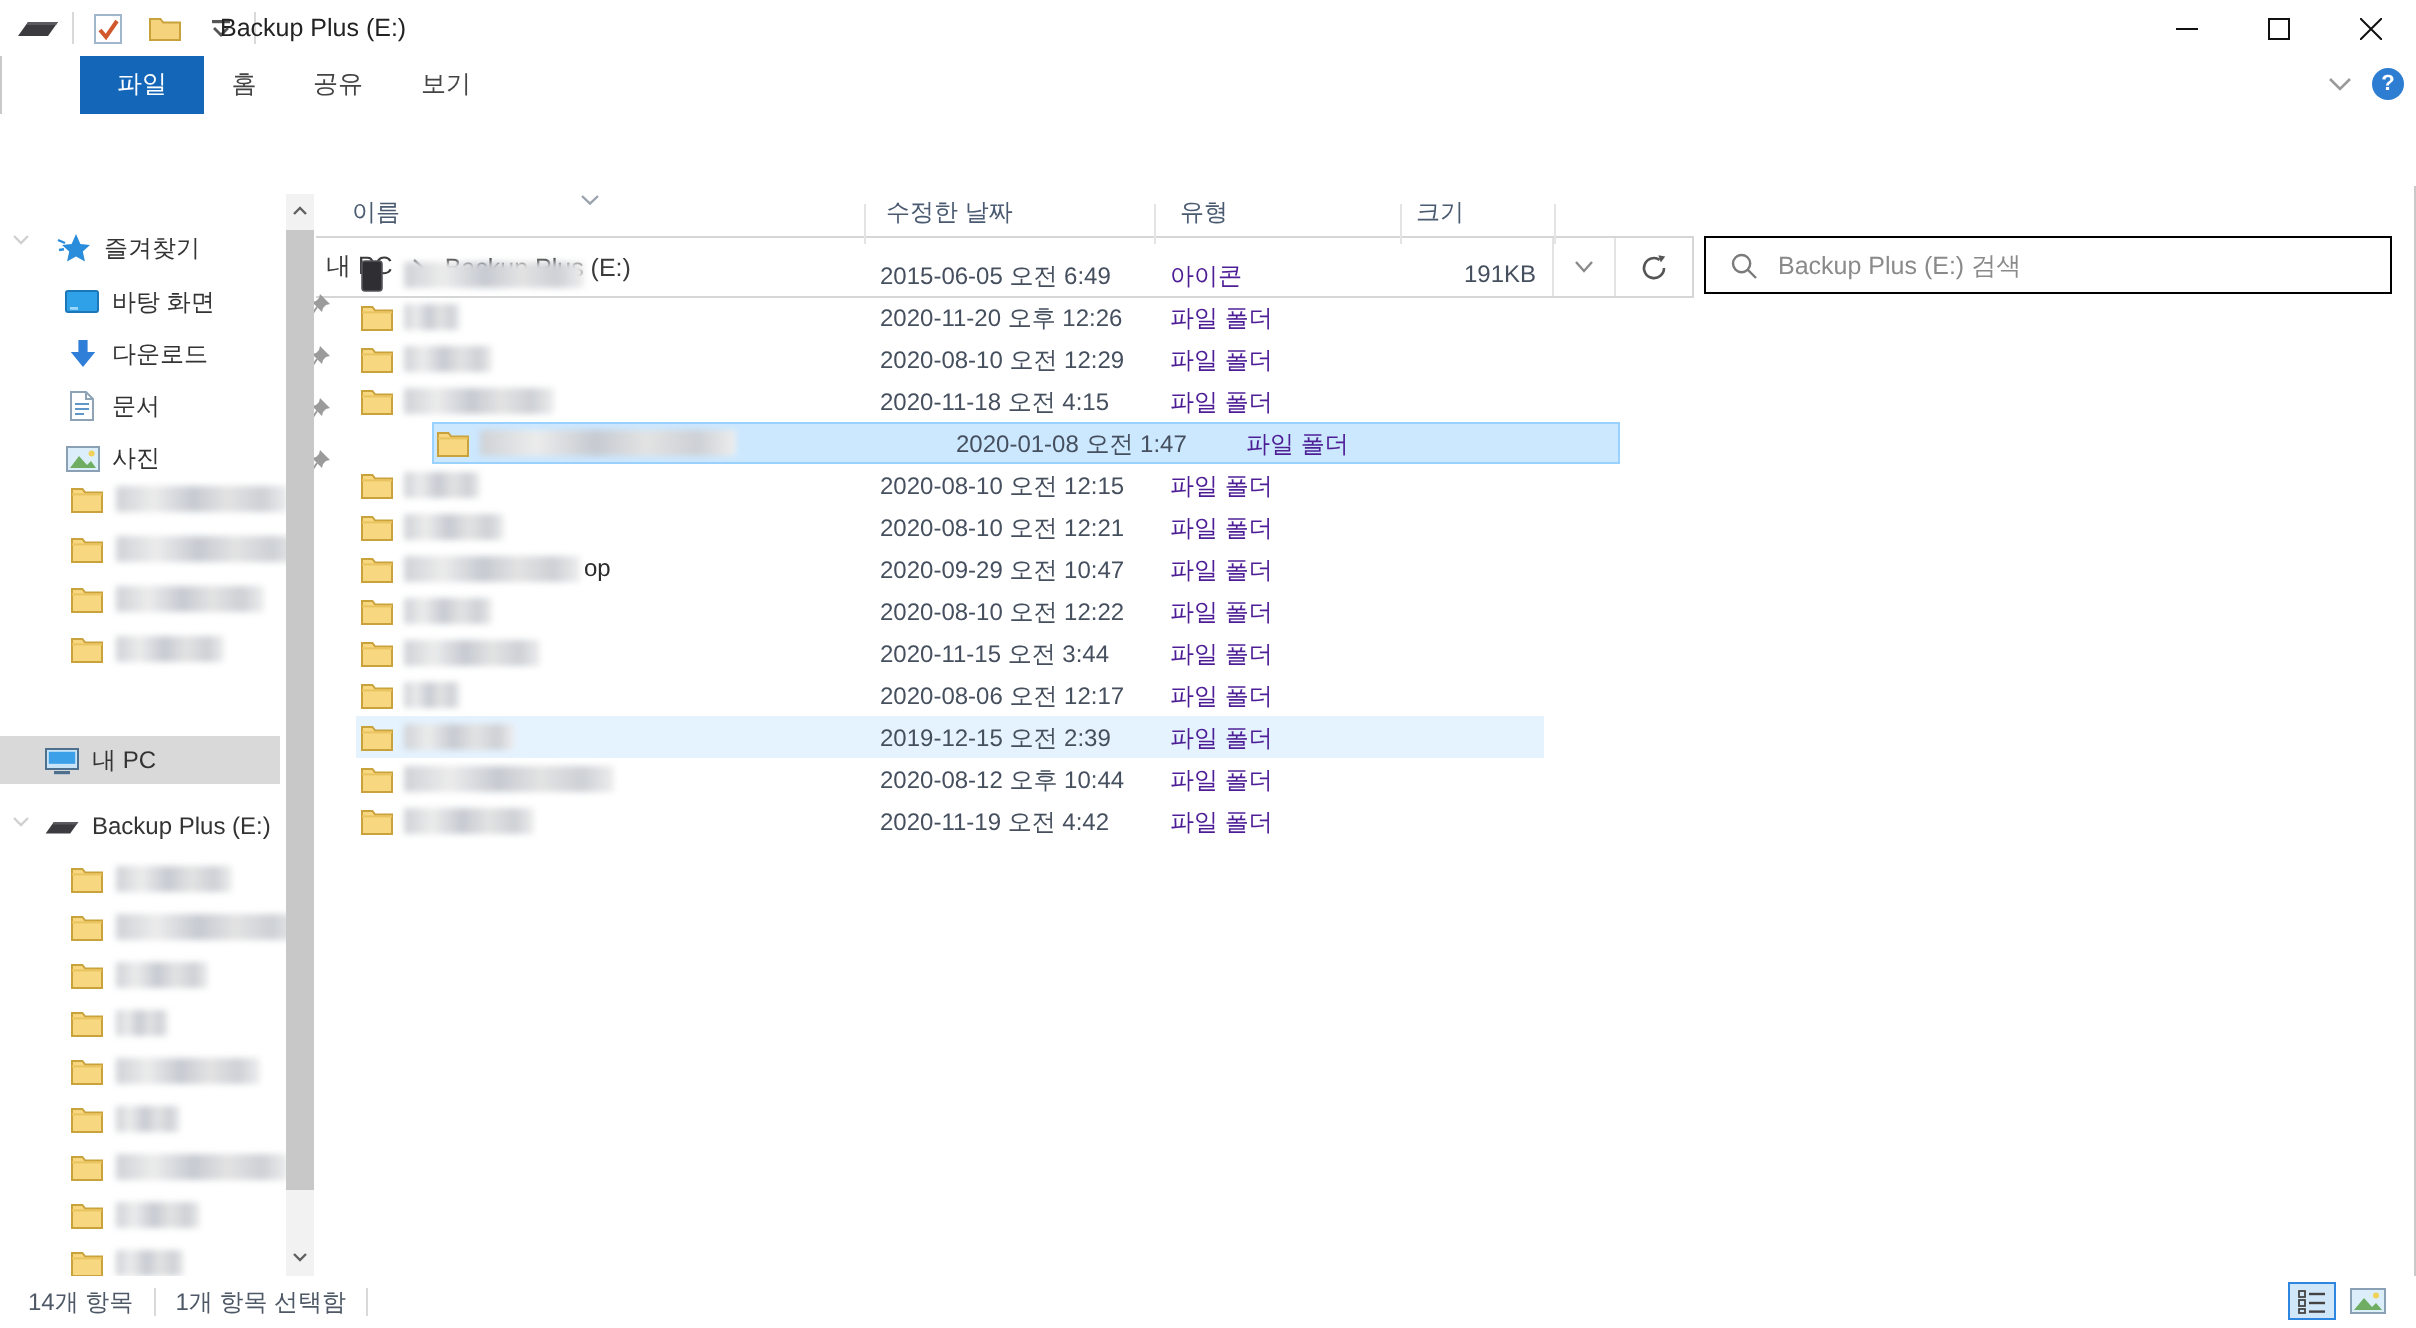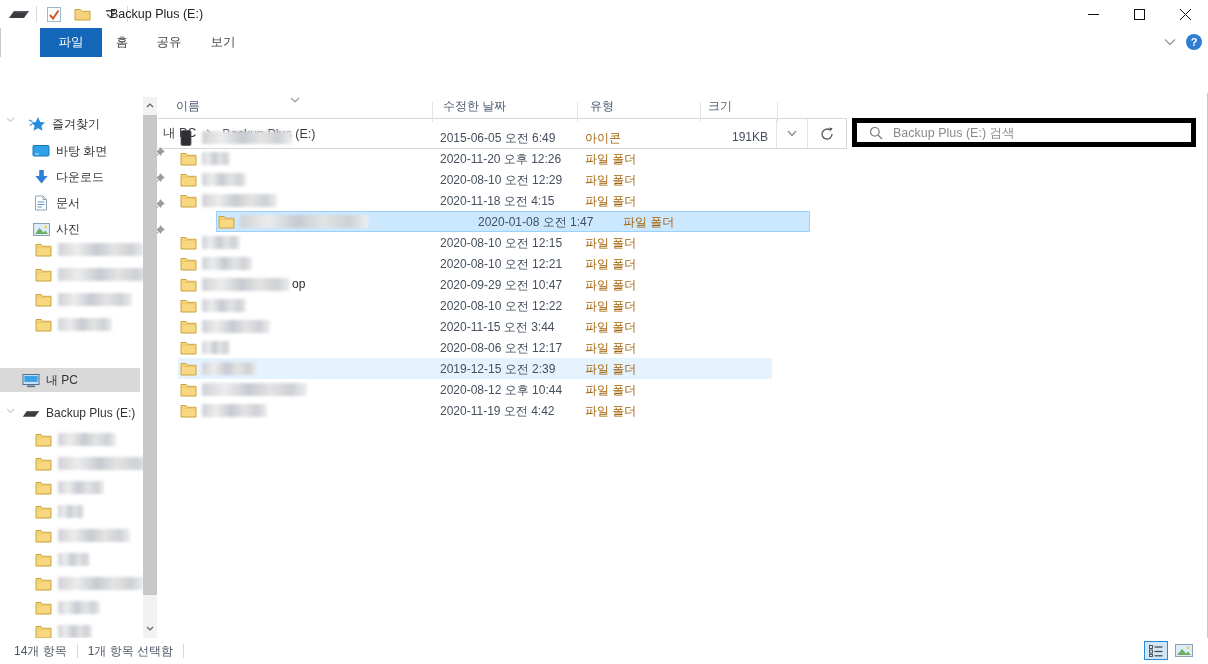--- a/index.html
+++ b/index.html
@@ -26,21 +26,21 @@
   .help-circle{width:16px;height:16px;border-radius:50%;background:#2d7dd2;color:#fff;font-size:11px;font-weight:bold;
     display:flex;align-items:center;justify-content:center;}
   
   .navrow{left:0;top:57px;width:1208px;height:36px;background:#fff;}
   .navbtn{height:28px;display:flex;align-items:center;justify-content:center;color:#5a5a5a;}
   .addressbar{left:108px;top:61px;width:737px;height:29px;border:1px solid #d6d6d6;background:#fff;
     display:flex;align-items:center;}
   .crumb{display:flex;align-items:center;height:100%;padding:0 6px;color:#3b3b3b;font-size:12.5px;}
   .crumb-sep{color:#7a7a7a;font-size:11px;padding:0 4px;}
   .addr-cell{height:100%;display:flex;align-items:center;justify-content:center;border-left:1px solid #e3e3e3;}
-  .searchbox{left:852px;top:61px;width:344px;height:29px;border:5px solid #000000;background:#fff;
+  .searchbox{left:852px;top:61px;width:344px;height:29px;border:1px solid #000000;background:#fff;
     display:flex;align-items:center;gap:8px;padding-left:12px;box-sizing:border-box;}
   .searchbox input{border:none;outline:none;flex:1;font-family:inherit;font-size:12.5px;color:#333;background:transparent;}
   .searchbox input::placeholder{color:#8a8a8a;}
   
   .sidebar{left:0;top:93px;width:158px;height:545px;background:#fff;}
   .side-item{position:absolute;height:24px;display:flex;align-items:center;gap:6px;color:#333;width:140px;text-align:center;}
   .side-item .slabel{white-space:nowrap;}
   .sicon{width:18px;height:16px;display:flex;align-items:center;justify-content:center;flex:none;}
   .pin{margin-left:auto;margin-right:6px;}
   .side-sel{position:absolute;left:0;width:140px;height:24px;background:#d9d9d9;}
@@ -56,21 +56,21 @@
   .frow{position:absolute;left:0;width:594px;height:21px;}
   .frow.selected{background:#cce8ff;box-shadow:inset 0 0 0 1px #99d1ff;}
   .frow.hover{background:#e5f3ff;}
   .ficon{position:absolute;left:2px;top:3px;}
   .blur{display:inline-block;height:13px;border-radius:1px;
     background:linear-gradient(90deg,#cfd2d6 0%,#ececec 22%,#c6cad1 45%,#e3e3e3 65%,#cdd0d5 85%,#eee 100%);
     filter:blur(1.6px);}
   .fblur{position:absolute;left:24px;top:4px;}
   .fsuffix{position:absolute;top:3px;color:#2b2b2b;}
   .fdate{position:absolute;left:262px;top:3px;color:#454f5e;white-space:nowrap;}
-  .fkind{position:absolute;left:407px;top:3px;color:#a16207;white-space:nowrap;}
+  .fkind{position:absolute;left:407px;top:3px;color:#4c1d95;white-space:nowrap;}
   .fsize{position:absolute;left:500px;top:3px;width:90px;text-align:right;color:#454f5e;}
   
   .statusbar{left:0;top:638px;width:1208px;height:26px;background:#fff;display:flex;align-items:center;
     padding-left:14px;box-sizing:border-box;color:#4e5866;gap:10px;}
   .st-sep{width:1px;height:14px;background:#d9d9d9;}
   .viewbtns{position:absolute;right:12px;top:641px;display:flex;gap:4px;align-items:center;}
   .viewbtn{width:24px;height:19px;display:flex;align-items:center;justify-content:center;box-sizing:border-box;}
   .viewbtn.selected{border:1px solid #2e86de;background:#cfe7f9;}
 </style>
 </head>

